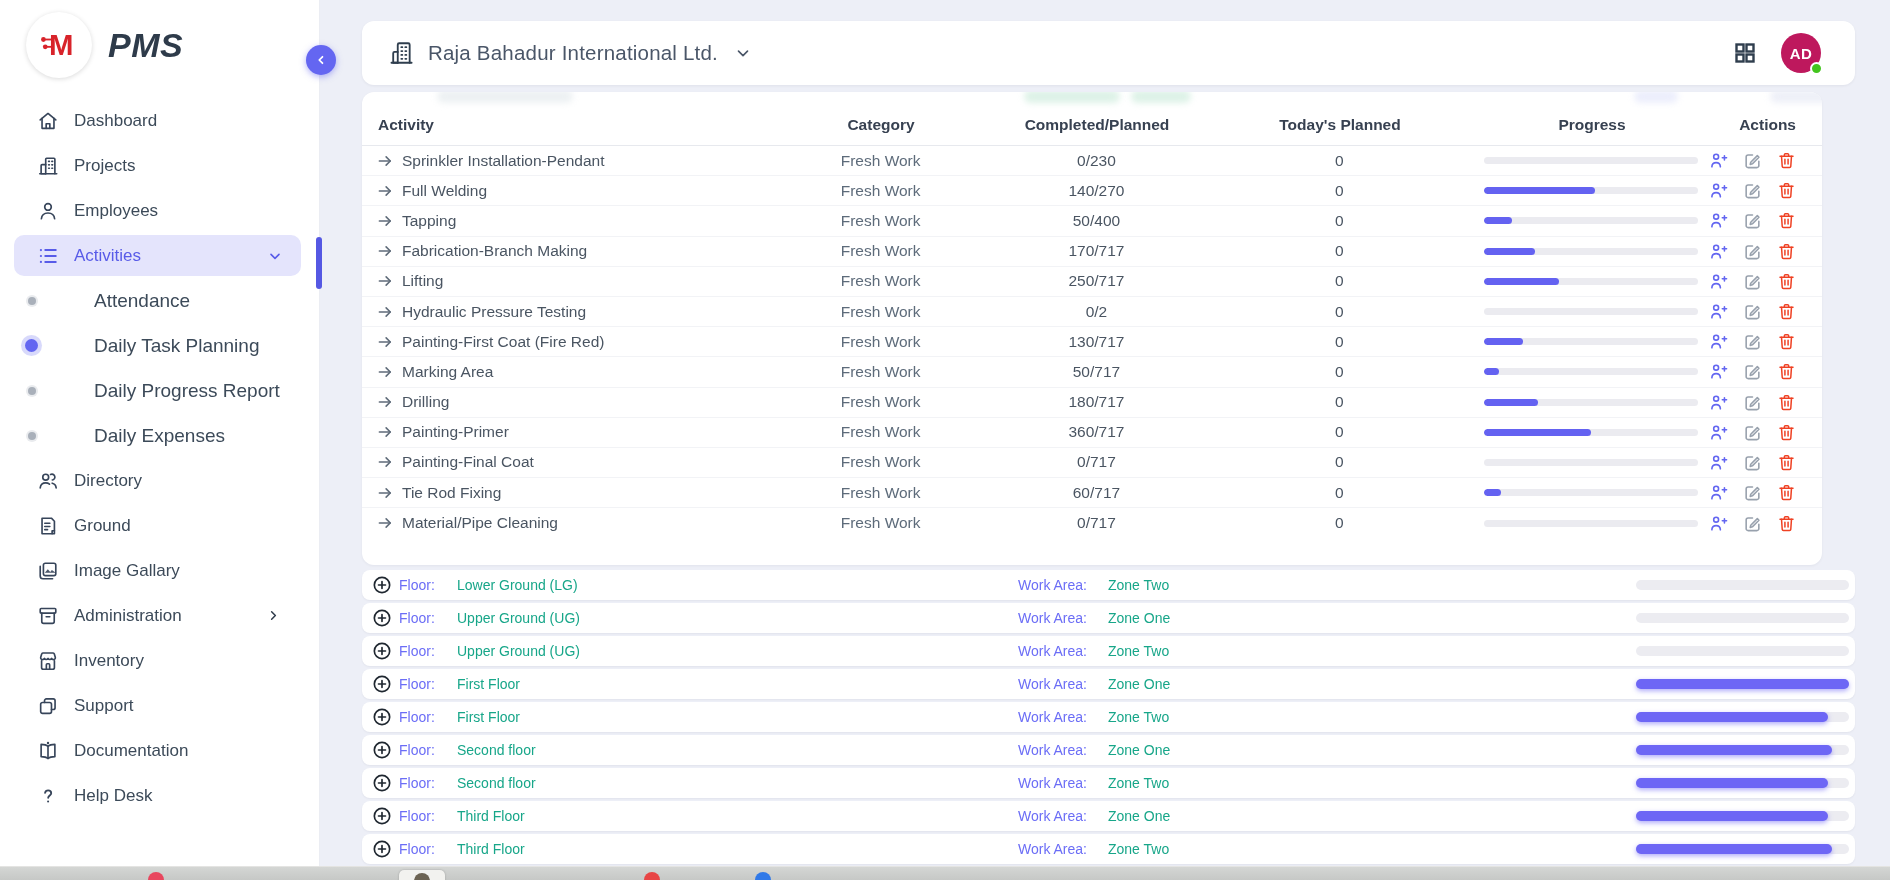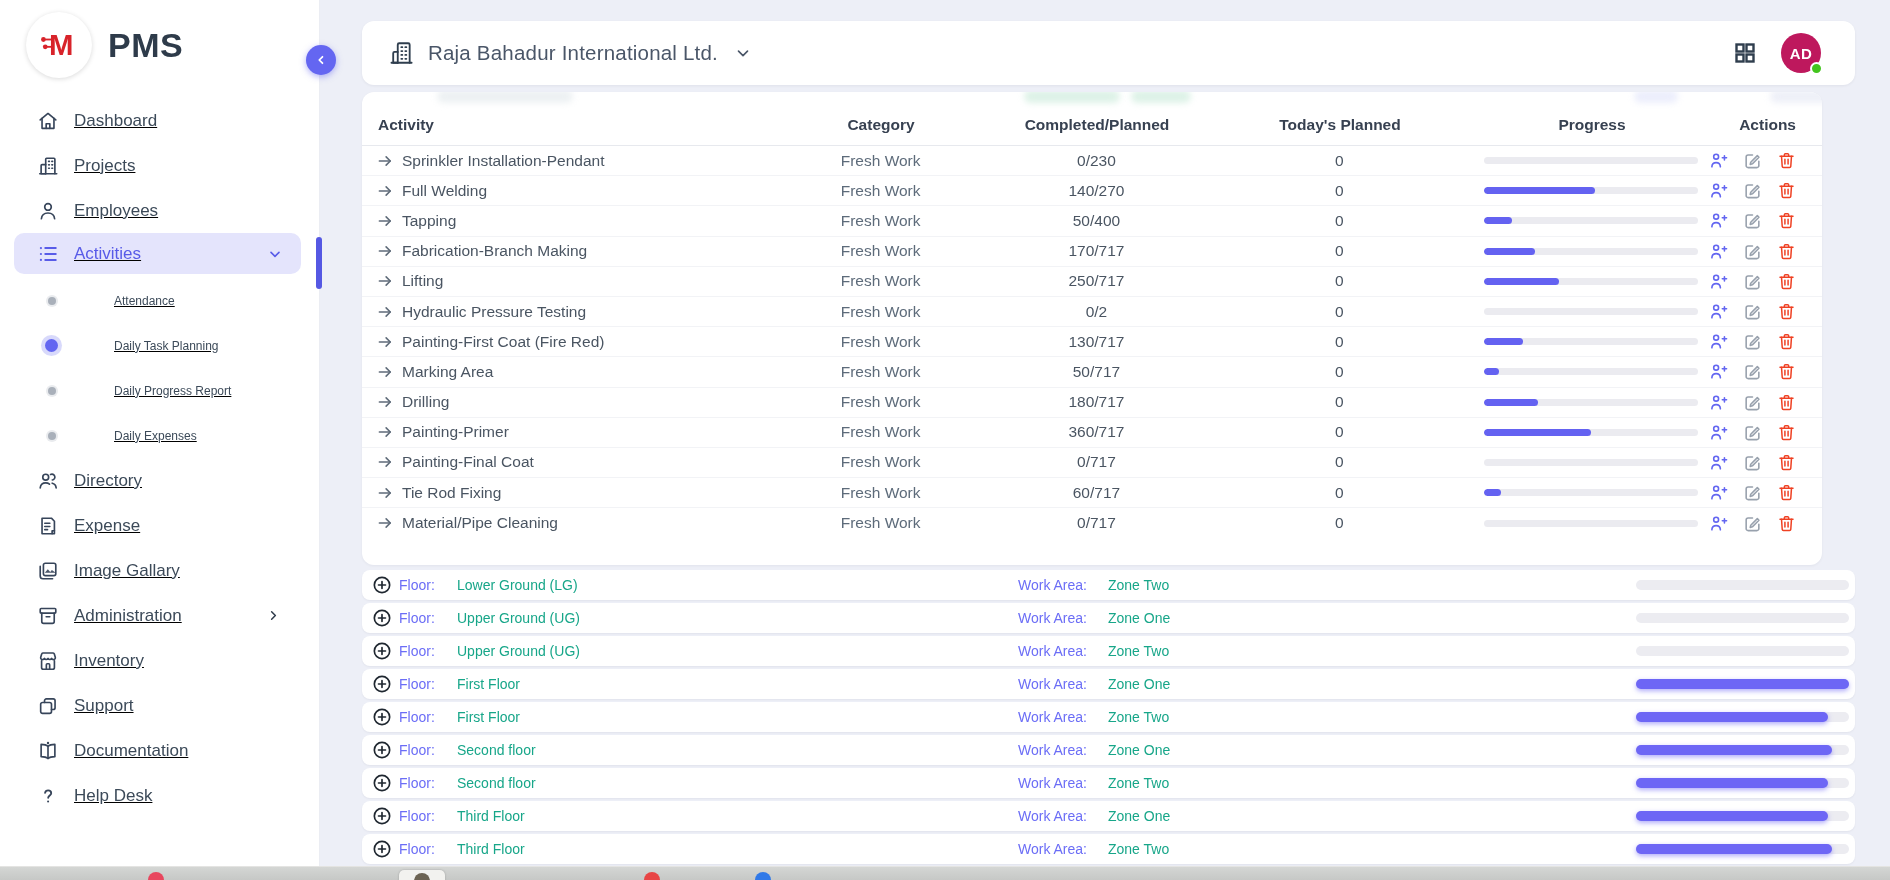--- a/index.html
+++ b/index.html
@@ -4,31 +4,31 @@
 <style>
   * { margin:0; padding:0; box-sizing:border-box; }
   html,body { width:1890px; height:880px; }
   body { font-family:"Liberation Sans", sans-serif; }
   .screen { position:relative; width:1890px; height:880px; background:#edeff7; overflow:hidden; }
 
   
   .sidebar { position:absolute; left:0; top:0; width:320px; height:866px; background:#ffffff; border-right:1px solid #ebedf3; z-index:2; }
   .logo-row { position:absolute; left:26px; top:12px; display:flex; align-items:center; gap:16px; }
   .logo-circle { width:66px; height:66px; border-radius:50%; background:#fff; box-shadow:0 1px 5px rgba(0,0,0,.15); display:flex; align-items:center; justify-content:center; }
-  .brand { font-size:34px; font-weight:800; color:#2e3b4a; letter-spacing:.5px; }
+  .brand { font-size:34px; font-weight:800; color:#2e3b4a; letter-spacing:.5px;font-style:italic; }
   .nav { position:absolute; left:0; top:98px; right:0; }
-  .nav-slot { height:45px; display:flex; position:relative;text-decoration:underline; }
+  .nav-slot { height:45px; display:flex; align-items:center; position:relative; }
   .nav-item { display:flex; align-items:center; width:100%; height:45px; padding-left:36px; color:#3c4a59; font-size:17px; cursor:pointer; }
   .nav-item .nicon { width:23px; height:23px; flex:0 0 23px; margin-right:15px; color:#37455a; display:flex; align-items:center; justify-content:center; }
   .nav-item.pill { margin:0 18px 0 14px; padding-left:22px; height:41px; background:#e4e4fc; border-radius:10px; color:#585be8; }
   .nav-item.pill .nicon { color:#585be8; }
   .chev { margin-left:auto; display:flex; align-items:center; }
   .nav-item.pill .chev { margin-right:18px; color:#585be8; }
   .nav-item .chev.right { margin-right:38px; color:#2e3b4a; }
-  .sub-item { display:flex; align-items:center; width:100%; height:45px; padding-left:48px; color:#3c4a59; font-size:12px; cursor:pointer; }
+  .sub-item { display:flex; align-items:center; width:100%; height:45px; padding-left:28px; color:#3c4a59; font-size:19px; cursor:pointer; }
   .sub-dot { width:8px; height:8px; border-radius:50%; background:#a9b0ba; box-shadow:0 0 0 2px rgba(169,176,186,.25); margin-right:58px; flex:0 0 8px; }
   .sub-dot.on { width:13px; height:13px; flex:0 0 13px; background:#6366f1; box-shadow:0 0 0 4px rgba(99,102,241,.25); margin-left:-3px; margin-right:56px; }
   .active-edge { position:absolute; right:-3px; top:237px; width:6px; height:52px; border-radius:3px; background:#5558e3; }
   .collapse-btn { position:absolute; left:306px; top:45px; width:30px; height:30px; border-radius:50%; border:none; background:#6466f1; box-shadow:0 2px 6px rgba(100,102,241,.5); color:#fff; z-index:5; display:flex; align-items:center; justify-content:center; cursor:pointer; }
 
   
   .header-card { position:absolute; left:362px; top:21px; width:1493px; height:64px; background:#fff; border-radius:12px; box-shadow:0 1px 3px rgba(15,23,42,.06); display:flex; align-items:center; z-index:1; }
   .hc-building { margin-left:26px; width:26px; height:26px; color:#2f3e4e; }
   .hc-title { margin-left:14px; font-size:20.5px; color:#4a5668; font-weight:500; letter-spacing:.2px; }
   .hc-caret { margin-left:16px; color:#4a5668; display:flex; cursor:pointer; }
@@ -193,21 +193,21 @@
         </div>
         <div class="nav-slot">
           <div class="nav-item">
             <span class="nicon">
               <svg width="22" height="22" viewBox="0 0 24 24" fill="none" stroke="currentColor" stroke-width="1.8" stroke-linecap="round" stroke-linejoin="round">
                 <path d="M5.5 3.5h10.2l3.3 3.3v13.7H5.5z"></path>
                 <path d="M8.5 9h5.5M8.5 12.5h5.5M8.5 16h3"></path>
                 <path d="M16.5 20.5v-3.3h2.5"></path>
               </svg>
             </span>
-            <span>Expense</span>
+            <span>Ground</span>
           </div>
         </div>
         <div class="nav-slot">
           <div class="nav-item">
             <span class="nicon">
               <svg width="22" height="22" viewBox="0 0 24 24" fill="none" stroke="currentColor" stroke-width="1.8" stroke-linecap="round" stroke-linejoin="round">
                 <rect x="7" y="3.5" width="13.5" height="13.5" rx="2"></rect>
                 <path d="M3.5 7v10.5a3 3 0 0 0 3 3H17"></path>
                 <path d="M8.5 14l3.3-4 2.6 3 1.8-2.2 4.3 3.2" fill="currentColor" stroke="none" opacity=".9"></path>
               </svg>

